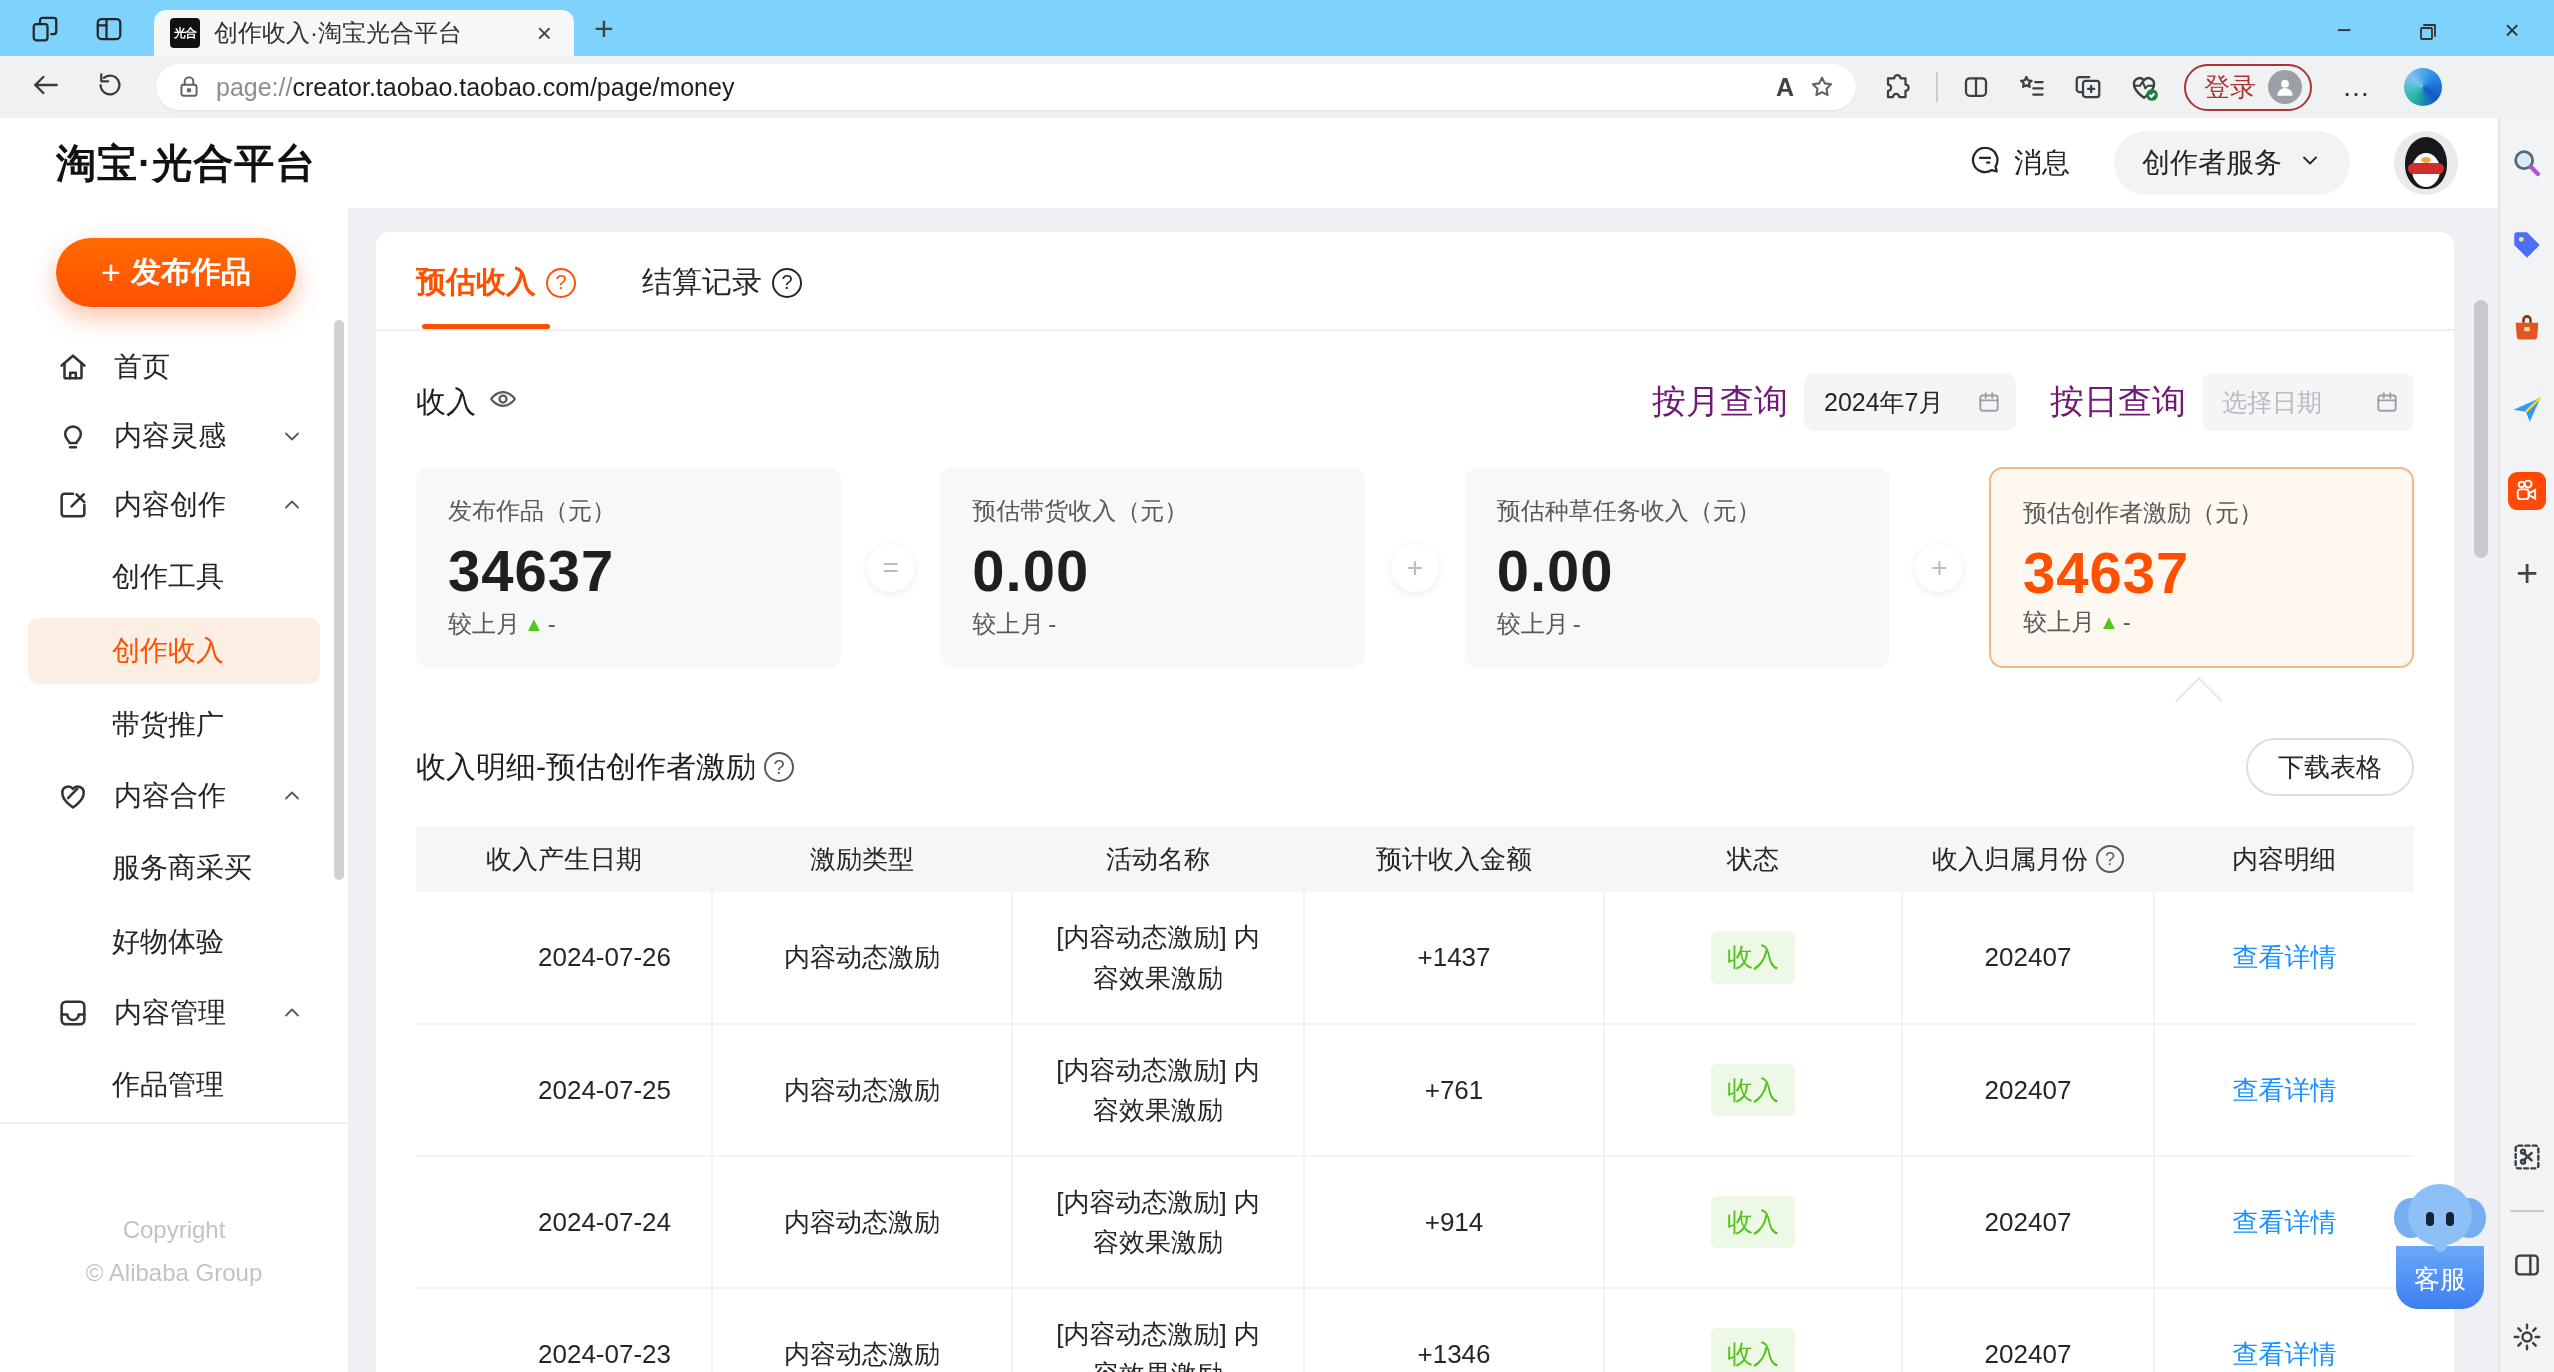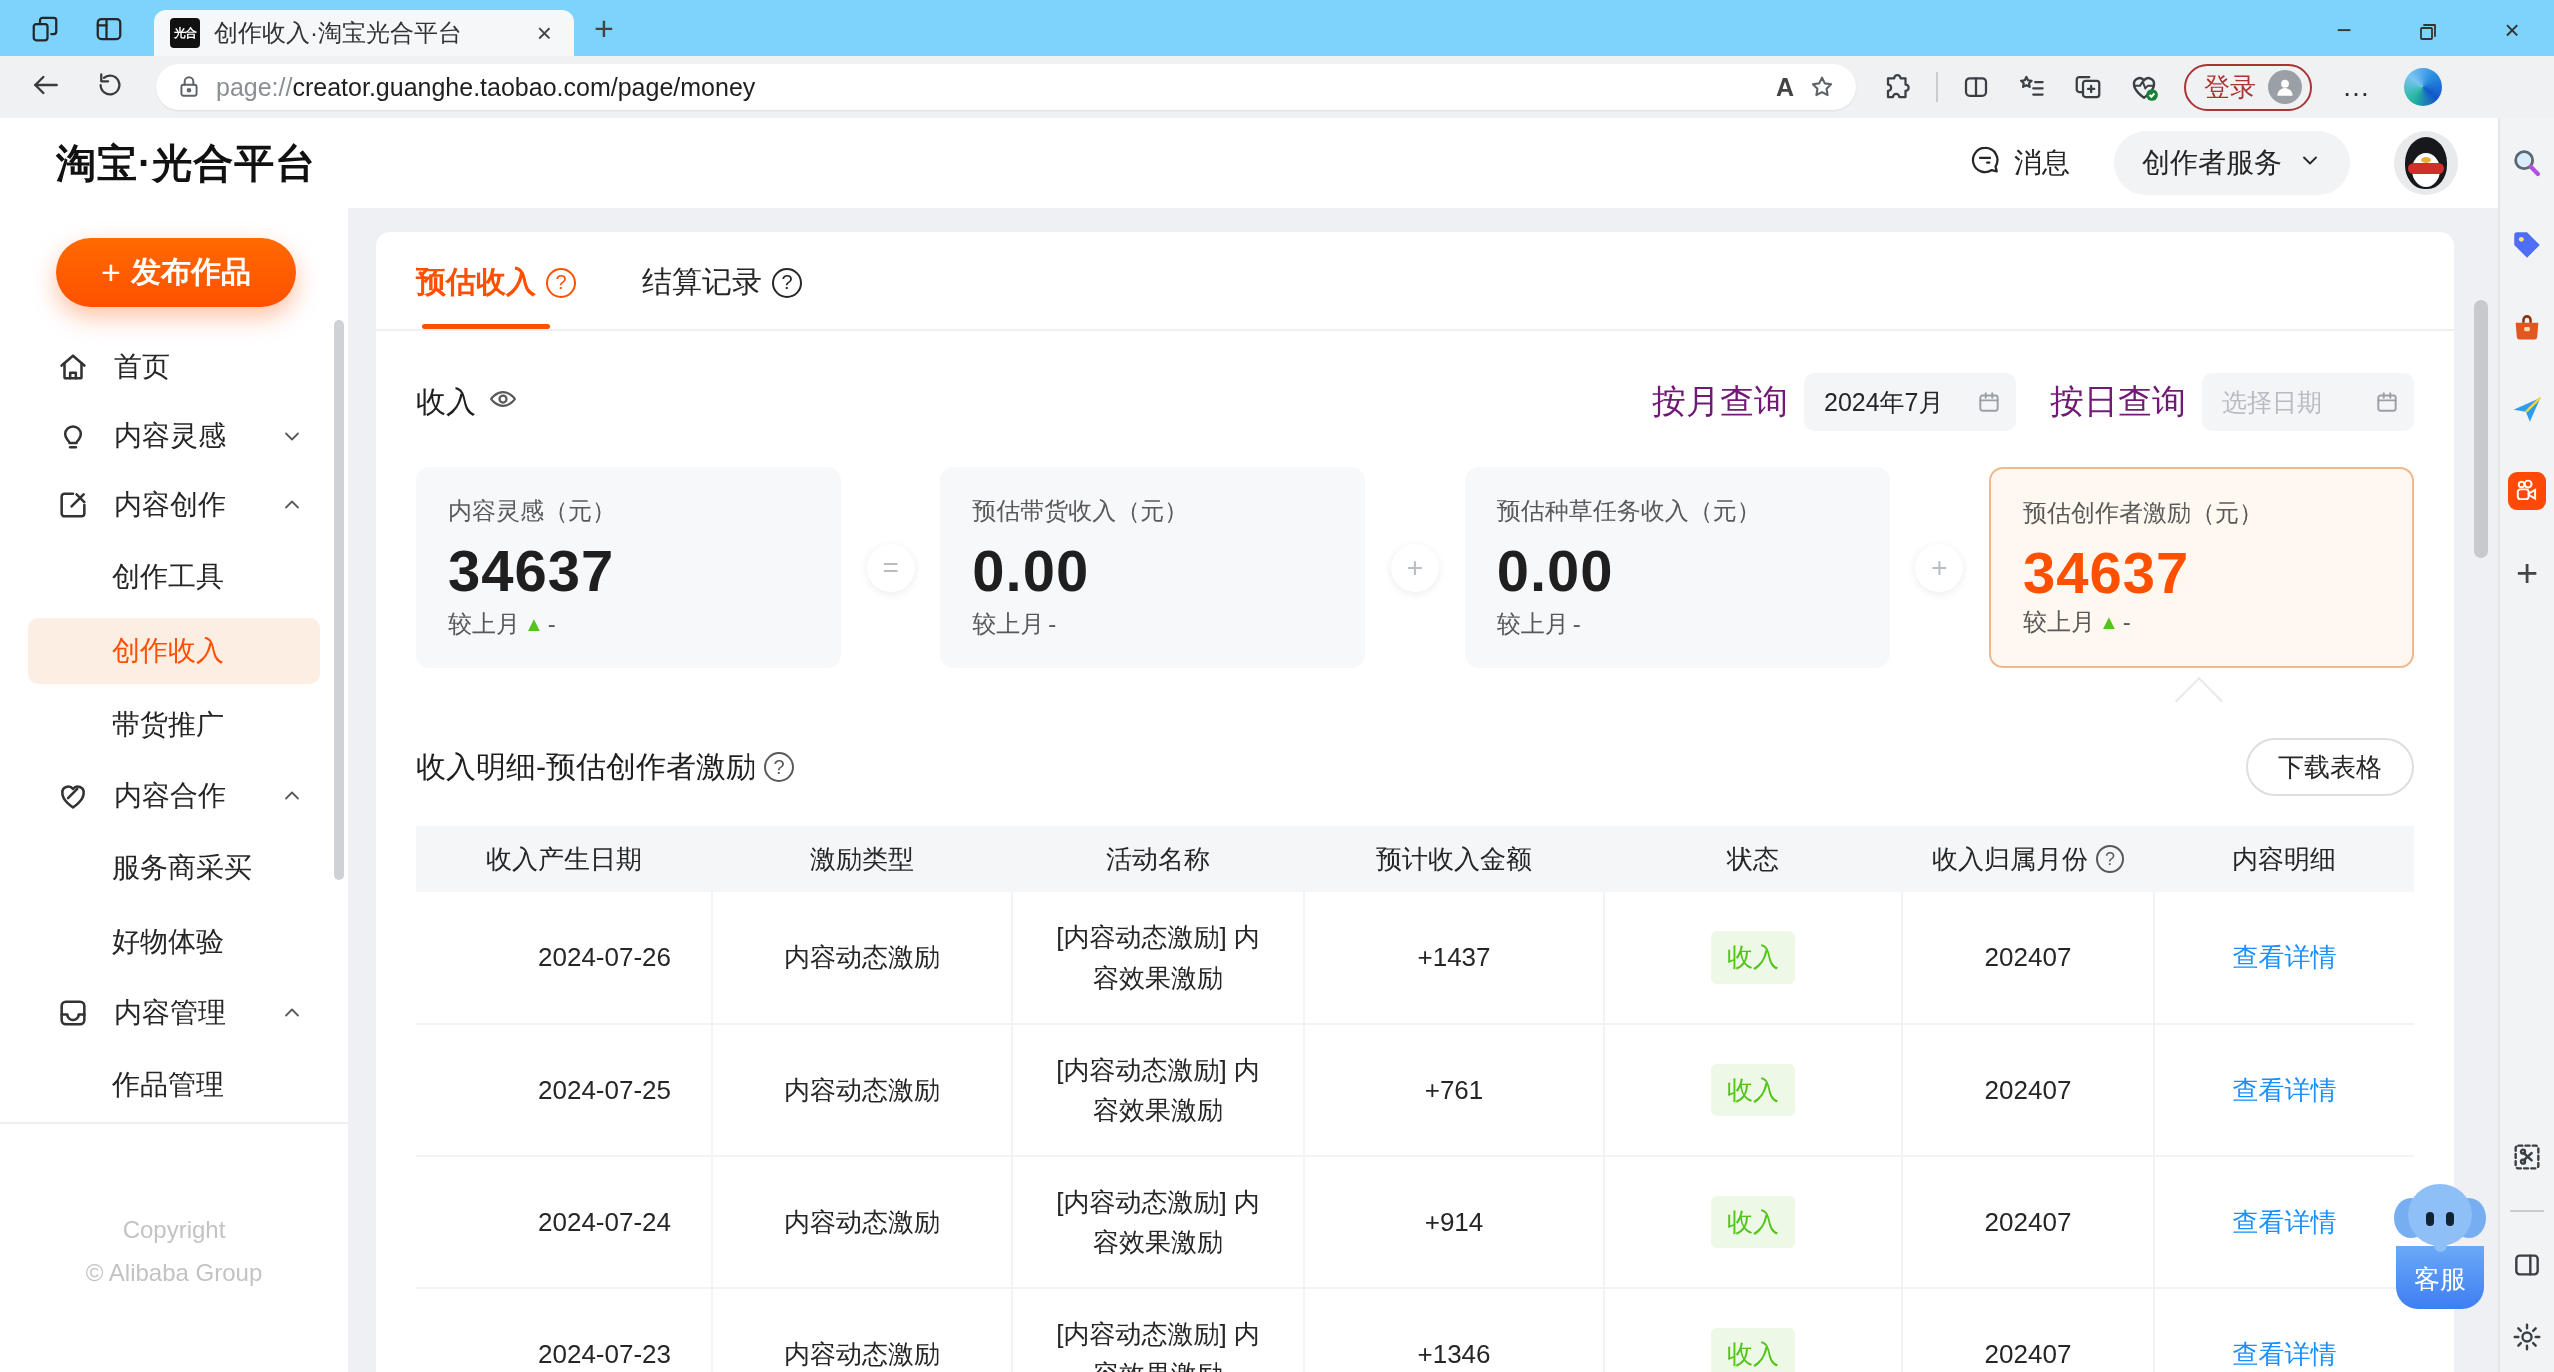--- a/index.html
+++ b/index.html
@@ -177,21 +177,21 @@
           <path d="M5 3.5V9h5.5"></path>
         </svg></span>
     <div class="omnibox">
       <span class="omni-ic">
           <svg class="ic" width="26" height="26" viewBox="0 0 24 24">
             <rect x="5" y="10" width="14" height="10" rx="2"></rect>
             <path d="M8 10V7a4 4 0 0 1 8 0v3"></path>
             <circle cx="12" cy="15" r="1.2"></circle>
           </svg>
         </span>
-      <span class="url"><span class="scheme">page://</span><span>creator.guanghe.taobao.com/page/money</span></span>
+      <span class="url"><span class="scheme">page://</span><span>creator.taobao.taobao.com/page/money</span></span>
       <span class="read-aloud">A</span>
       <span class="omni-ic">
           <svg class="ic" width="28" height="28" viewBox="0 0 24 24">
             <path d="M12 4l2.4 4.9 5.4.8-3.9 3.8.9 5.4-4.8-2.5-4.8 2.5.9-5.4L4.2 9.7l5.4-.8z"></path>
           </svg>
         </span>
     </div>
     <span class="tool-ic">
         <svg class="ic" width="30" height="30" viewBox="0 0 24 24">
           <path d="M9 5a2.5 2.5 0 0 1 5 0h4v5a2.5 2.5 0 0 1 0 5v5h-5a2.5 2.5 0 0 0-5 0H4v-5a2.5 2.5 0 0 0 0-5V5z"></path>
@@ -401,21 +401,21 @@
                     <path d="M4 10.5h16M9 4v4M15 4v4"></path>
                   </svg>
                 </span>
             </span>
           </div>
         </div>
       </div>
 
       <div class="stat-row">
         <div class="stat-card">
-          <div class="stat-label">内容灵感（元）</div>
+          <div class="stat-label">发布作品（元）</div>
           <div class="stat-value">34637</div>
           <div class="stat-compare">
               <span>较上月</span>
               <span class="trend-up">▲</span>
               <span>-</span>
             </div>
         </div>
         <div class="op-gap">
             <span class="op-circle">=</span>
           </div>

